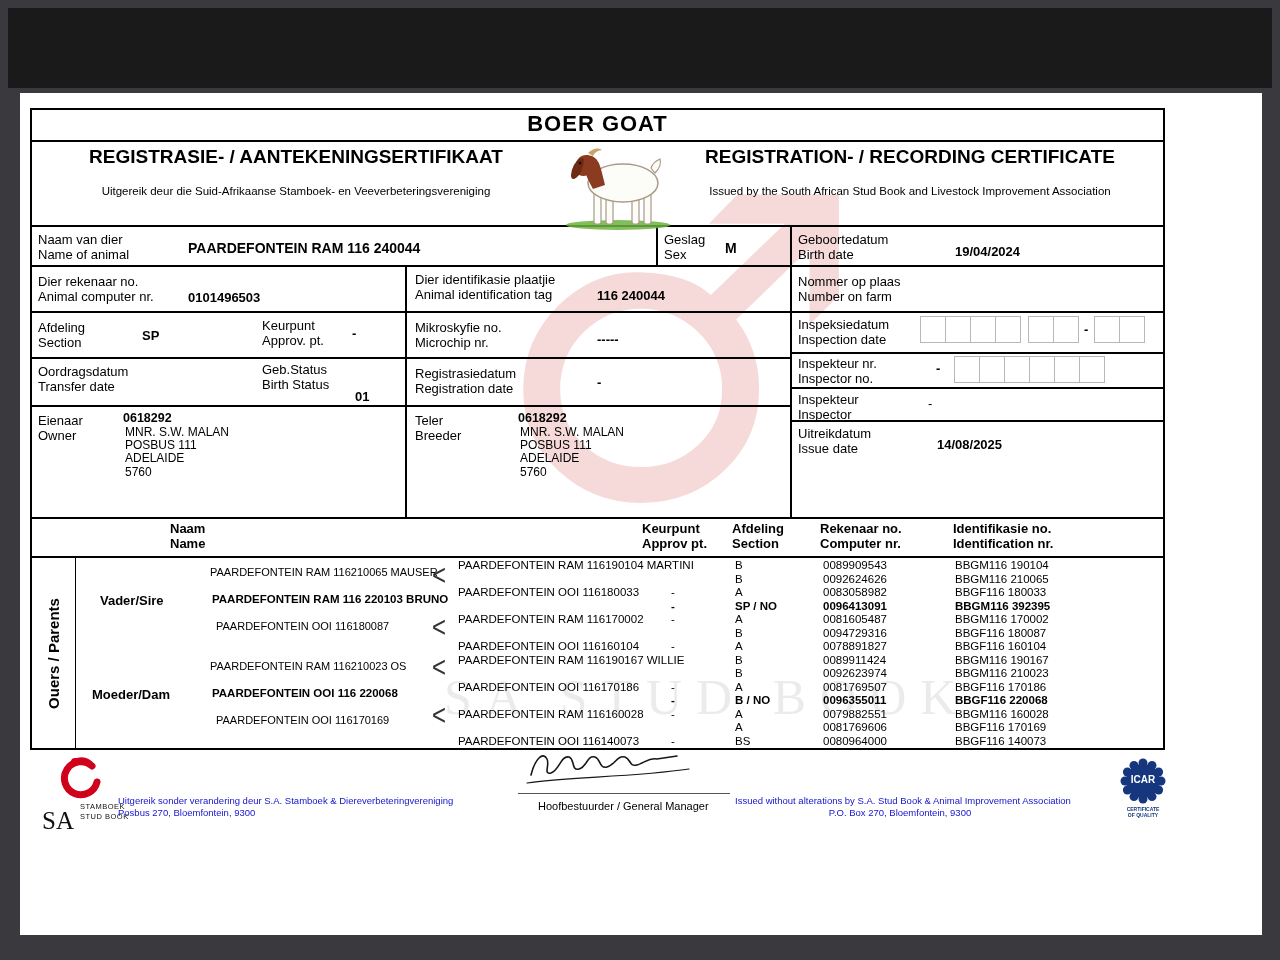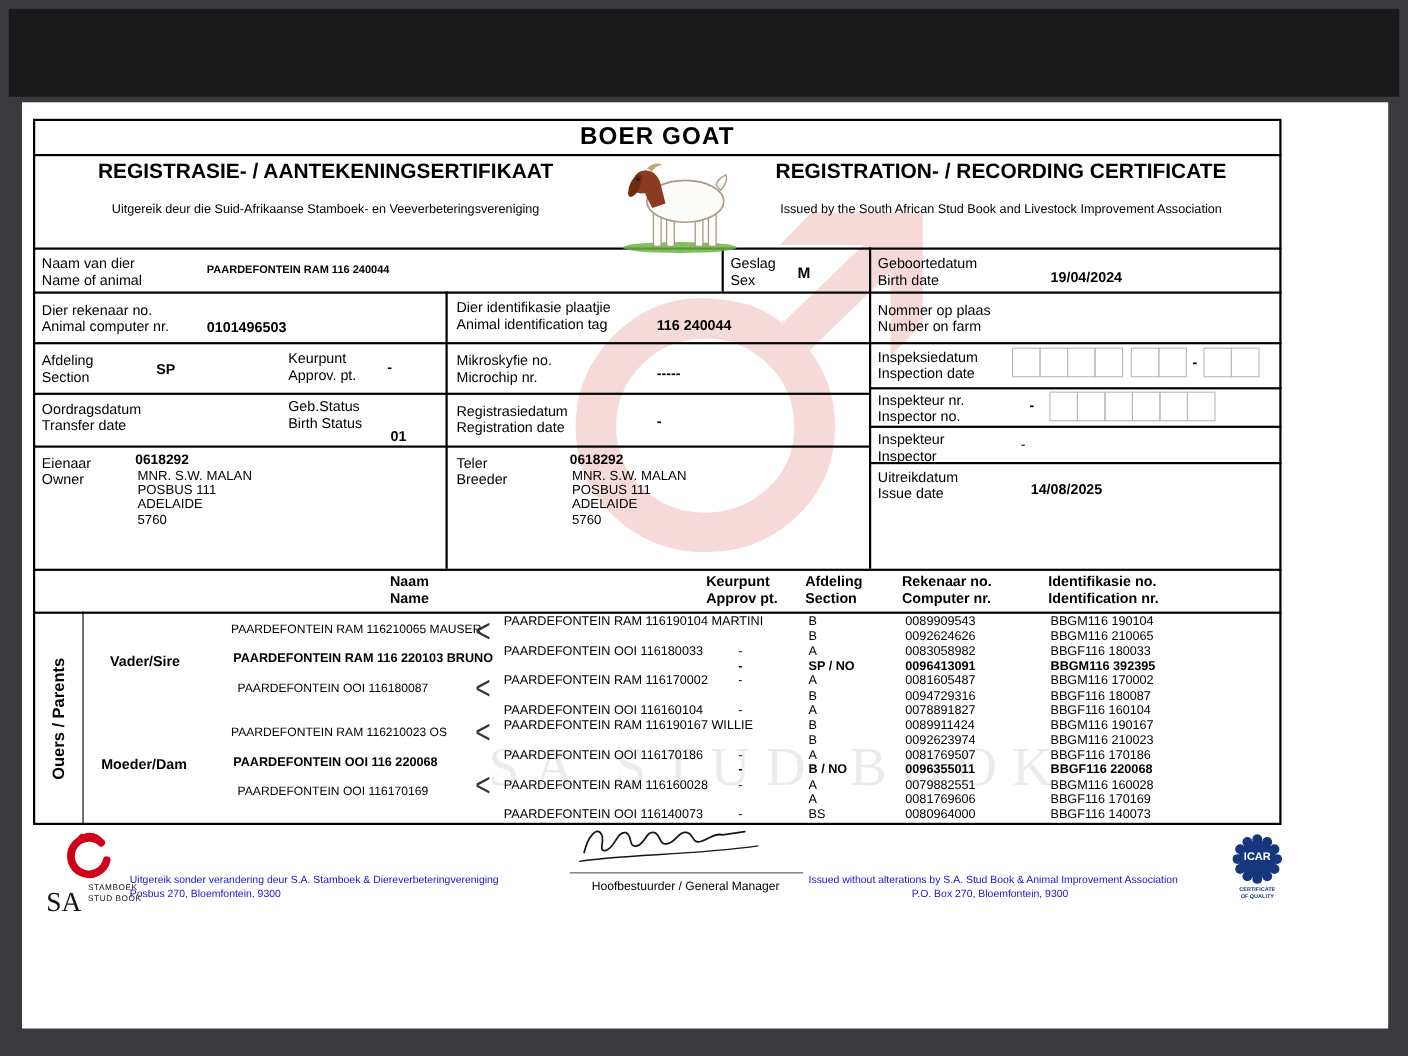--- a/index.html
+++ b/index.html
@@ -95,21 +95,21 @@
   <div class="hline" style="left:770px;top:294px;width:375px;"></div>
   <div class="hline" style="left:770px;top:327px;width:375px;"></div>
   <div class="vline" style="left:385px;top:172px;height:252px;"></div>
   <div class="vline" style="left:770px;top:132px;height:292px;"></div>
   <div class="vline" style="left:636px;top:132px;height:40px;"></div>
 
   <div class="lbl" style="left:18px;top:139px;">
     <div>Naam van dier</div>
     <div>Name of animal</div>
   </div>
-  <div class="val" style="left:168px;top:147px;font-size:10px;">PAARDEFONTEIN RAM 116 240044</div>
+  <div class="val" style="left:168px;top:147px;font-size:14px;">PAARDEFONTEIN RAM 116 240044</div>
   <div class="lbl" style="left:644px;top:139px;">
     <div>Geslag</div>
     <div>Sex</div>
   </div>
   <div class="val" style="left:705px;top:147px;font-size:14px;">M</div>
   <div class="lbl" style="left:778px;top:139px;">
     <div>Geboortedatum</div>
     <div>Birth date</div>
   </div>
   <div class="val" style="left:935px;top:151px;">19/04/2024</div>
@@ -218,21 +218,21 @@
   </div>
   <div class="val" style="left:498px;top:318px;font-size:12.5px;">0618292</div>
   <div class="addr" style="left:500px;top:333px;">
     <div>MNR. S.W. MALAN</div>
     <div>POSBUS 111</div>
     <div>ADELAIDE</div>
     <div>5760</div>
   </div>
 
   <div class="hline" style="left:10px;top:424px;width:1135px;"></div>
-  <div class="ped-head" style="left:150px;top:428px;width:220px;text-align:right;">
+  <div class="ped-head" style="left:150px;top:428px;width:220px;text-align:left;">
     <div>Naam</div>
     <div>Name</div>
   </div>
   <div class="ped-head" style="left:622px;top:428px;">
     <div>Keurpunt</div>
     <div>Approv pt.</div>
   </div>
   <div class="ped-head" style="left:712px;top:428px;">
     <div>Afdeling</div>
     <div>Section</div>

